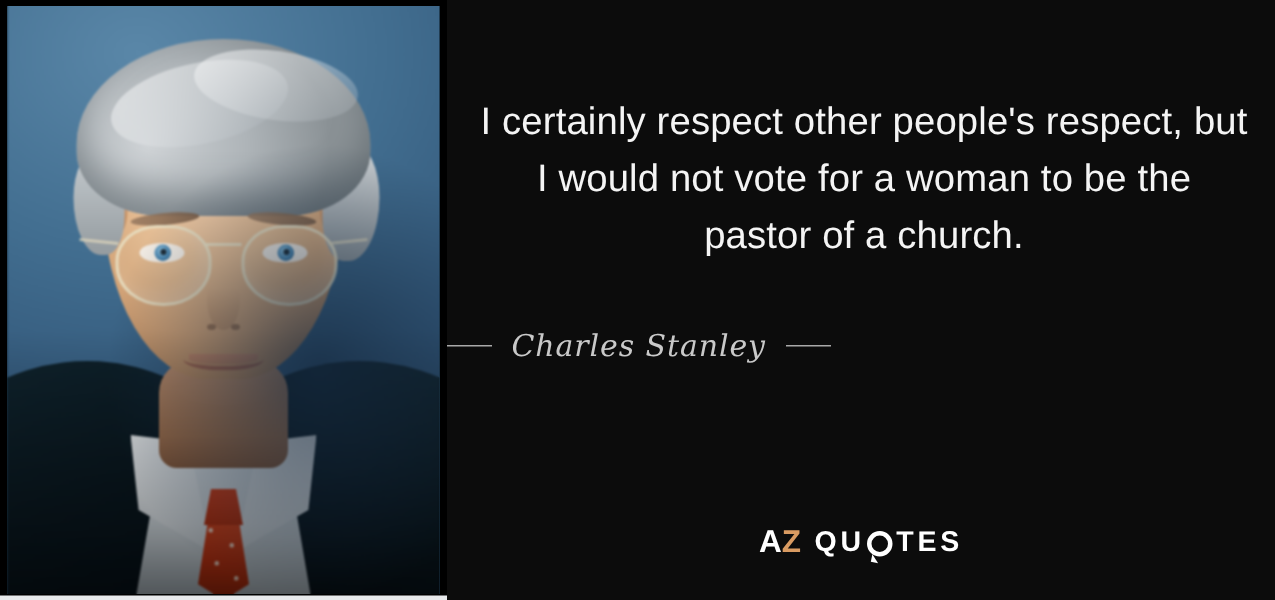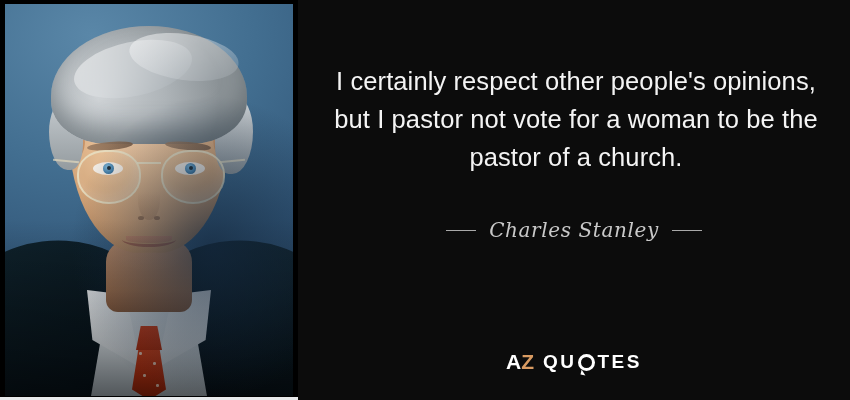--- a/index.html
+++ b/index.html
@@ -301,21 +301,20 @@
     line-height: 38px;
     font-weight: 400;
     letter-spacing: 0.1px;
   }
   #attribution {
     position: absolute;
     left: 0; top: 218px;
     width: 552px;
     display: flex;
     align-items: center;
-    justify-content: center;
     gap: 13px;
   }
   .attr-dash {
     width: 30px; height: 1px;
     background: #a9a9a9;
     flex: 0 0 auto;
   }
   #attr-name {
     color: #c9c9c9;
     font-family: "DejaVu Serif", serif;
@@ -437,21 +436,21 @@
       <div id="chin"></div>
 
       <div id="backdrop-shade"></div>
       <div id="photo-soften"></div>
     </div>
     <div id="photo-bottom-line"></div>
   </div>
 
   <div id="quote-panel">
 
-    <div id="quote-text">I certainly respect other people's opinions, but I pastor not vote for a woman to be the pastor of a church.</div>
+    <div id="quote-text">I certainly respect other people's respect, but I would not vote for a woman to be the pastor of a church.</div>
 
     <div id="attribution">
       <span class="attr-dash"></span>
       <span id="attr-name">Charles Stanley</span>
       <span class="attr-dash"></span>
     </div>
 
     <div id="logo">
       <div id="logo-inner">
         <span id="logo-a">A</span>

